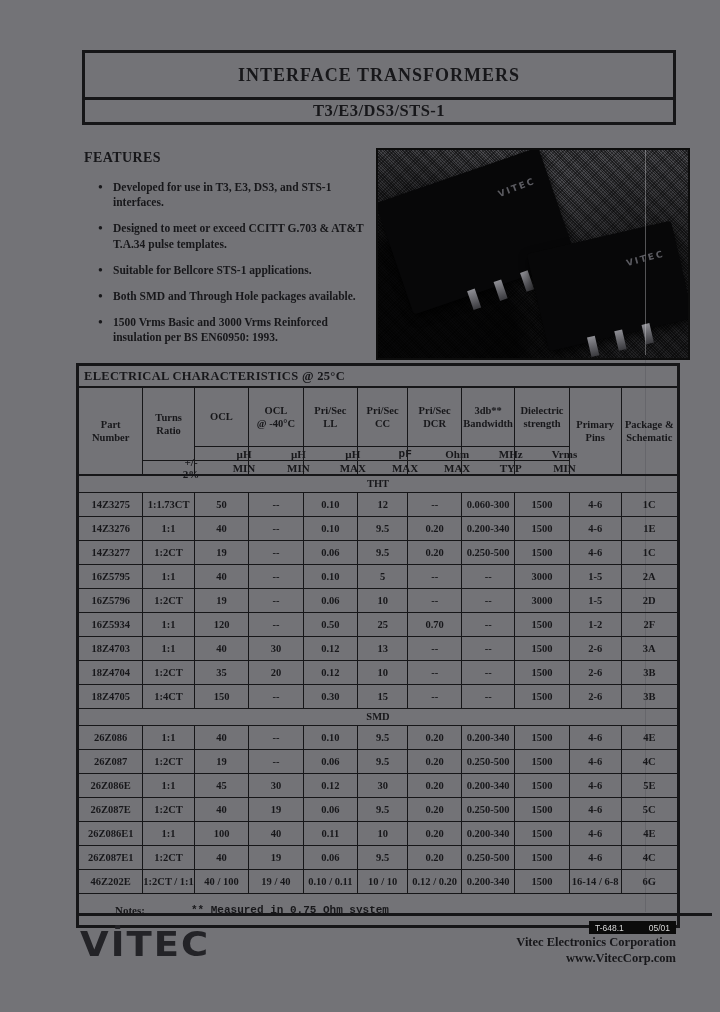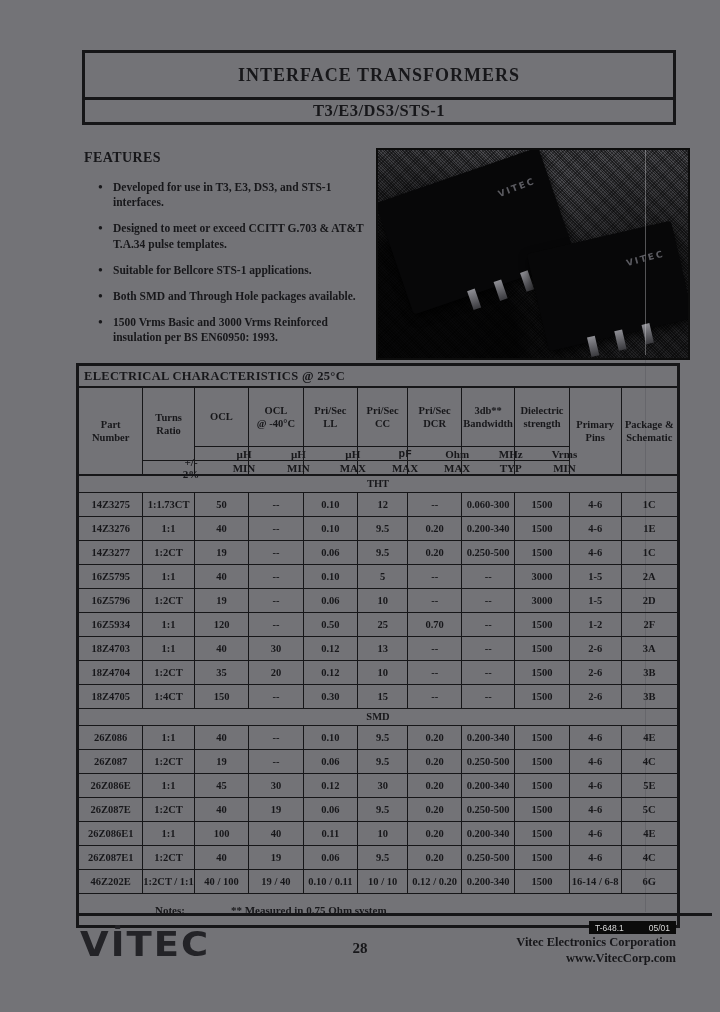--- a/index.html
+++ b/index.html
@@ -59,22 +59,22 @@
   .hlabel{font-size:10.5px;font-weight:bold;line-height:1.25;}
   .hunit,.hqual{font-size:11px;font-weight:bold;padding-left:45px;}
   .bl{border-left:1px solid var(--ink);}
   .bt{border-top:1px solid var(--ink);}
   .secbar{height:16px;line-height:16px;text-align:center;font-size:10.5px;font-weight:bold;
     border-bottom:1px solid var(--ink);}
   .drow{height:23px;border-bottom:1px solid var(--ink);}
   .dcell{display:flex;align-items:center;justify-content:center;
     font-size:10.5px;font-weight:bold;white-space:nowrap;}
   .notesrow{height:31px;display:flex;align-items:center;font-size:11px;font-weight:bold;}
-  .notes-label{margin-left:76px;}
-  .notes-text{margin-left:46px;}
+  .notes-label{margin-left:36px;}
+  .notes-text{margin-left:46px;font-family:Liberation Mono, monospace;}
 
   
   .bottom-rule{position:absolute;left:78px;top:913px;width:634px;height:3px;background:var(--ink);}
   .logo{position:absolute;left:80px;top:925px;font-family:"DejaVu Sans",sans-serif;
     font-weight:800;font-size:37px;letter-spacing:2px;color:#232327;transform:scaleY(.92);
     transform-origin:top left;}
   .pageno{position:absolute;left:0;top:940px;width:720px;text-align:center;
     font-size:15px;font-weight:bold;}
   .badge{position:absolute;left:589px;top:921px;width:87px;height:13px;background:#0b0b0b;
     color:#d6d6d6;font-family:"Liberation Sans",sans-serif;font-size:8.5px;
@@ -373,21 +373,20 @@
         </div>
       </div>
     <div class="notesrow">
       <span class="notes-label">Notes:</span>
       <span class="notes-text">** Measured in 0.75 Ohm system</span>
     </div>
   </div>
 
   <div class="bottom-rule"></div>
   <div class="logo">VİTEC</div>
-  <div class="pageno">28</div>
   <div class="badge">
     <span>T-648.1</span>
     <span>05/01</span>
   </div>
   <div class="company">Vitec Electronics Corporation</div>
   <div class="website">www.VitecCorp.com</div>
 
 </div>
 
 </body></html>

